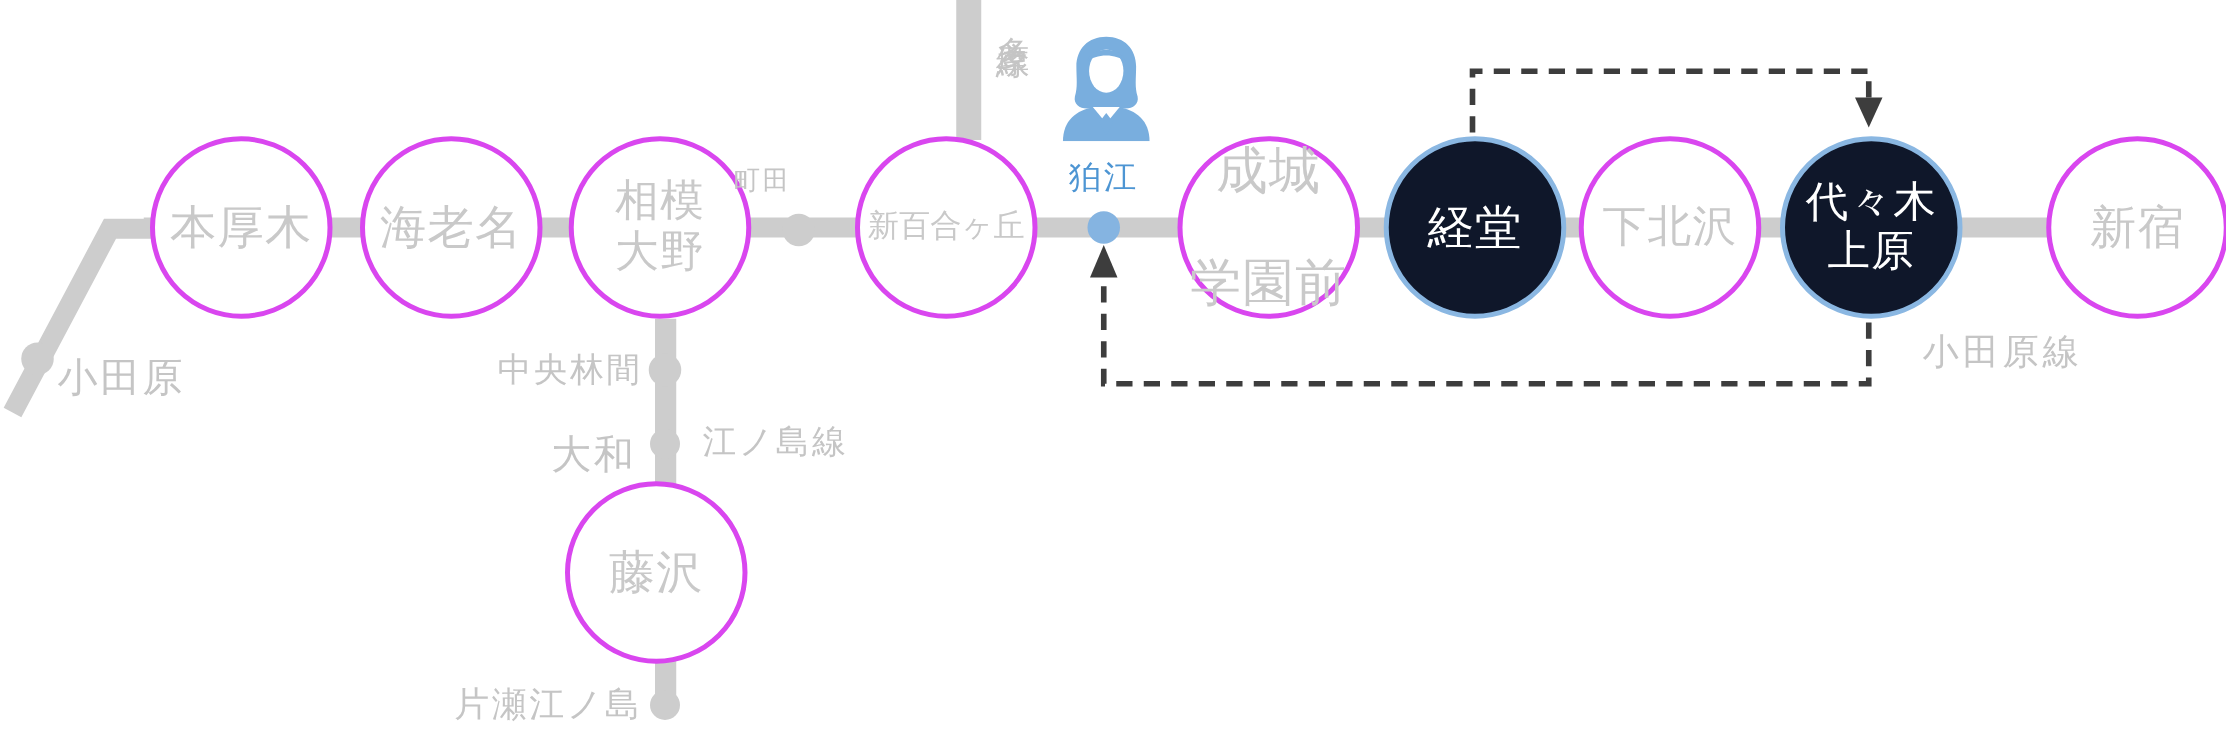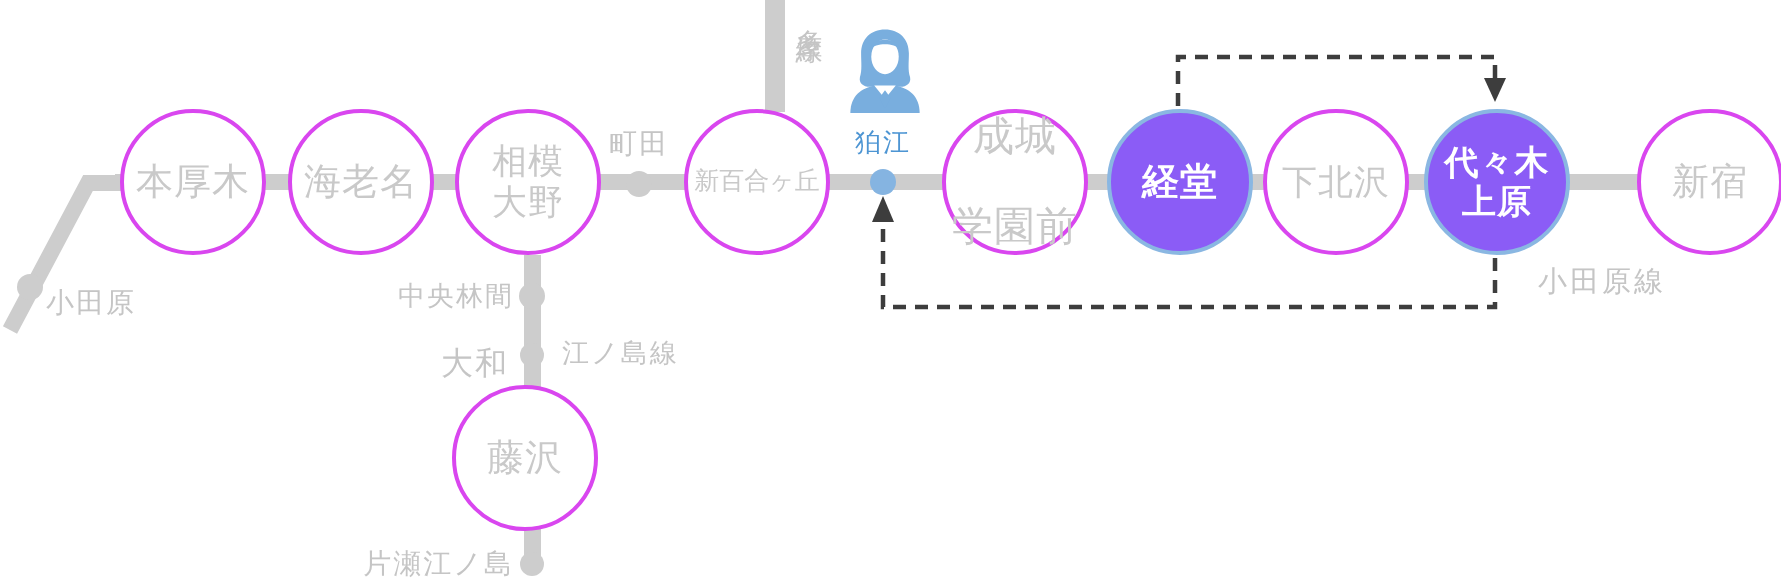--- a/index.html
+++ b/index.html
@@ -9,21 +9,21 @@
   }
   .layer{position:absolute;left:0;top:0;}
   
   .st{
     position:absolute;width:146px;height:146px;border-radius:50%;
     background:#fff;border:4px solid #d946ef;box-sizing:border-box;
     display:flex;flex-direction:column;align-items:center;justify-content:center;
     text-align:center;color:#c9c9c9;top:109px;line-height:1.16;z-index:3;
     letter-spacing:1px;font-weight:500;
   }
-  .st.blue{background:#8b5cf6;border-color:#8ab7e2;color:#ffffff;font-weight:bold;}
+  .st.blue{background:#0f172a;border-color:#8ab7e2;color:#ffffff;}
   .fs37{font-size:37px;} .fs35{font-size:35px;} .fs34{font-size:34px;}
   .fs33{font-size:41px;justify-content:space-between;} .fs25{font-size:25px;letter-spacing:0;font-family:Liberation Mono, monospace;}
   
   .dot{position:absolute;border-radius:50%;background:#cdcdcd;z-index:4;}
   .dot.blue{background:#85b4e1;}
   
   .lbl{
     position:absolute;color:#c5c5c5;font-size:28px;letter-spacing:2px;
     white-space:nowrap;z-index:5;font-weight:500;
   }
@@ -91,22 +91,22 @@
     <span>藤沢</span>
   </div>
 
   <div class="dot" style="left:17px;top:274px;width:26px;height:26px"></div>
   <div class="dot" style="left:626px;top:171px;width:26px;height:26px"></div>
   <div class="dot blue" style="left:870px;top:169px;width:26px;height:26px"></div>
   <div class="dot" style="left:519px;top:283px;width:26px;height:26px"></div>
   <div class="dot" style="left:520px;top:343px;width:24px;height:24px"></div>
   <div class="dot" style="left:520px;top:552px;width:24px;height:24px"></div>
 
-  <div class="lbl left" style="left:46px;top:303px;font-size:28px">小田原</div>
-  <div class="lbl center" style="left:639px;top:144px;font-size:28px">町田</div>
+  <div class="lbl left" style="left:46px;top:303px;font-size:32px">小田原</div>
+  <div class="lbl center" style="left:610px;top:144px;font-size:21px">町田</div>
   <div class="lbl center blue" style="left:883px;top:142px;font-size:26px">狛江</div>
   <div class="lbl right" style="left:514px;top:296px;font-size:27px">中央林間</div>
   <div class="lbl right" style="left:509px;top:364px;font-size:32px">大和</div>
   <div class="lbl right" style="left:514px;top:564px;font-size:28px">片瀬江ノ島</div>
   <div class="lbl left" style="left:562px;top:353px;font-size:27px">江ノ島線</div>
   <div class="lbl left" style="left:1538px;top:282px;font-size:29px;letter-spacing:3px">小田原線</div>
   <div class="lbl vertical" style="left:791px;top:8px;font-size:27px">多摩線</div>
 
   <svg class="person" viewBox="0 0 60 72">
     <path fill="#79aede" d="M30 2 C18 2 10 10 10 22 C10 30 11 36 9 42 C8 47 12 50 17 50 L43 50 C48 50 52 47 51 42 C49 36 50 30 50 22 C50 10 42 2 30 2 Z"></path>

